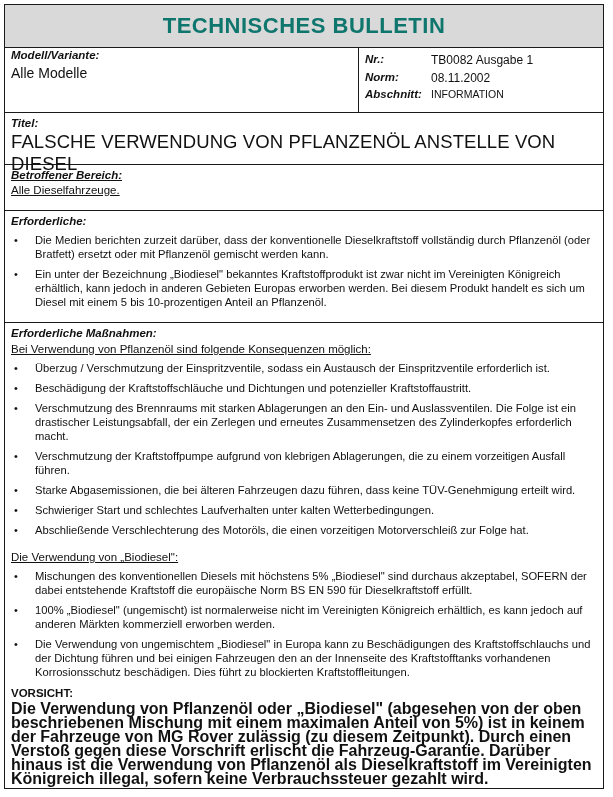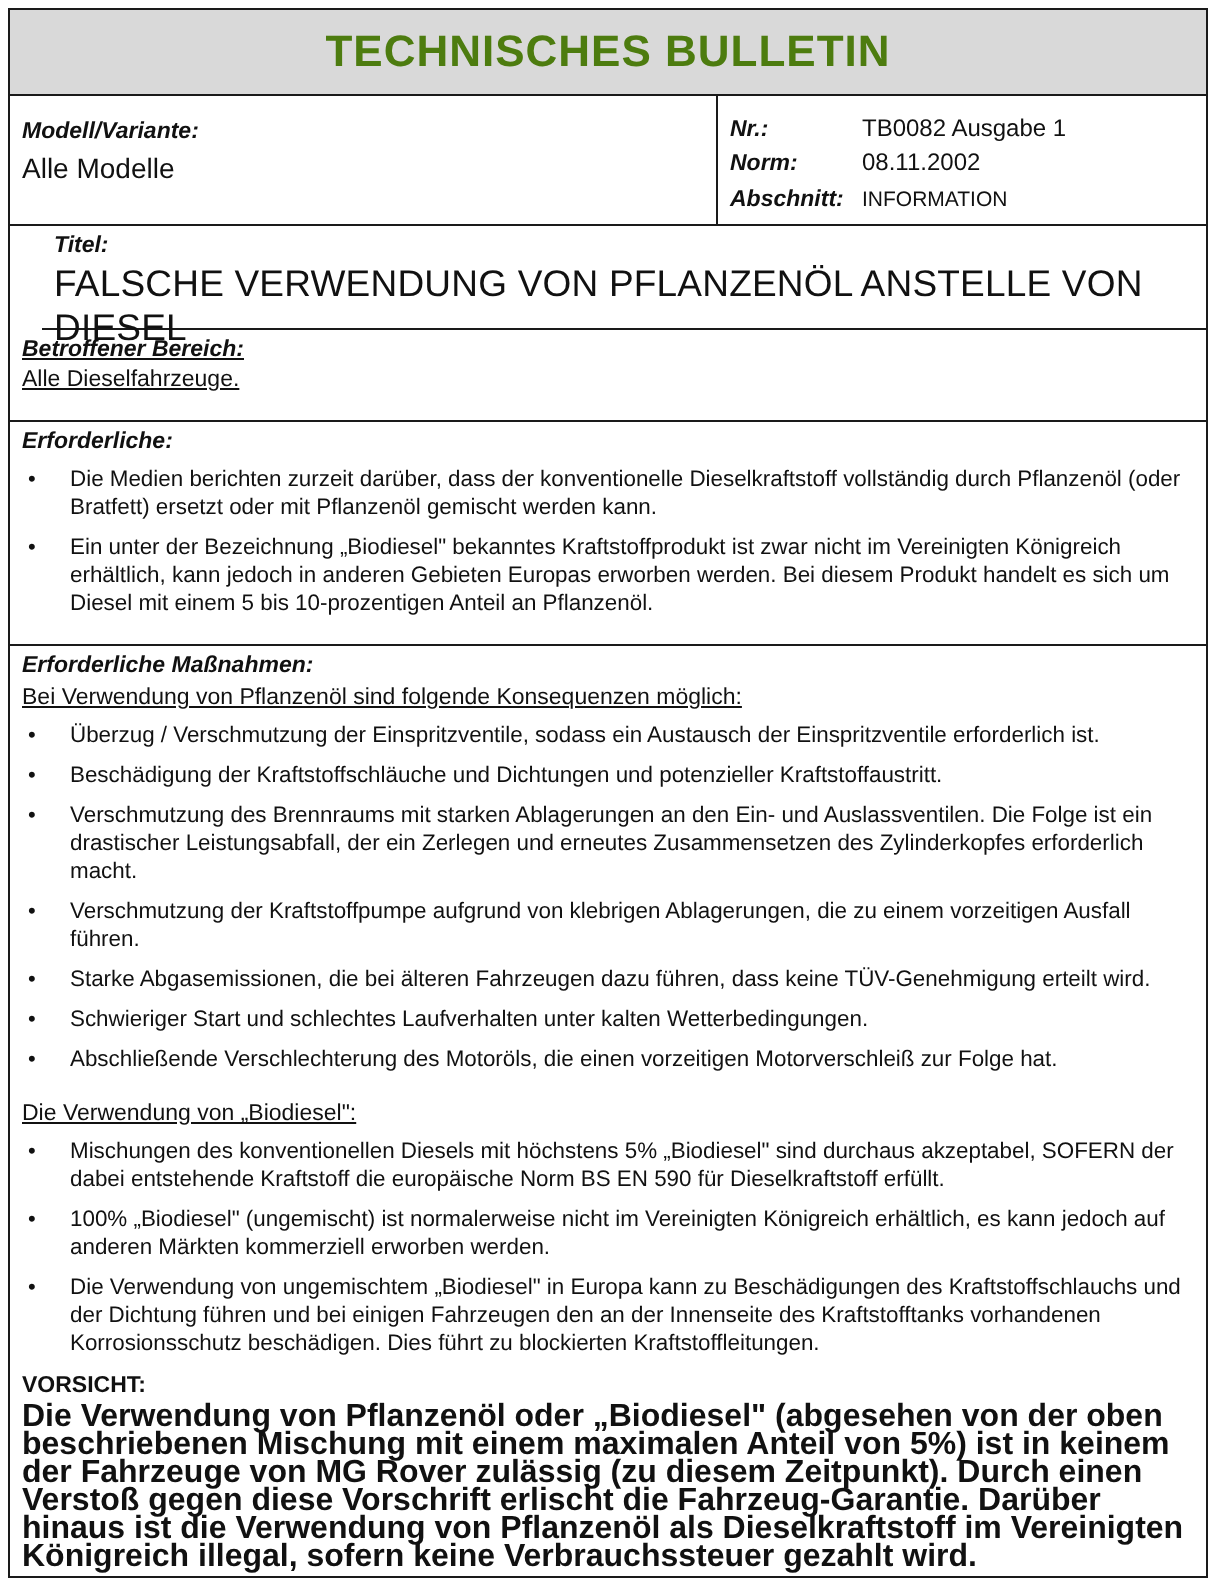--- a/index.html
+++ b/index.html
@@ -2,41 +2,41 @@
 <html><head>
 <meta charset="utf-8">
 <style>
   html, body { margin: 0; padding: 0; background: #ffffff; }
   body { width: 613px; height: 797px; position: relative; overflow: hidden;
          font-family: "Liberation Sans", sans-serif; color: #111; }
   .sheet { position: absolute; left: 4px; top: 4px; width: 600px; height: 785px;
            border: 1.5px solid #1a1a1a; box-sizing: border-box; }
   .banner { height: 42px; background: #d9d9d9; border-bottom: 1.5px solid #1a1a1a;
             display: flex; align-items: center; justify-content: center; }
-  .banner h1 { margin: 0; font-size: 22px; font-weight: bold; letter-spacing: 0.5px; color: #4d7c0f; }
+  .banner h1 { margin: 0; font-size: 22px; font-weight: bold; letter-spacing: 0.5px; color: #0f766e; }
   .meta { display: flex; height: 64px; border-bottom: 1.5px solid #1a1a1a; }
-  .meta-left { width: 354px; border-right: 1.5px solid #1a1a1a; padding: 12px 6px; box-sizing: border-box; }
+  .meta-left { width: 354px; border-right: 1.5px solid #1a1a1a; padding: 1px 6px; box-sizing: border-box; }
   .meta-right { flex: 1; padding: 5px 6px; box-sizing: border-box; }
   .lbl { font-weight: bold; font-style: italic; font-size: 11.5px; }
   .model-val { font-size: 14px; margin-top: 4px; }
-  .kv { display: flex; font-size: 11.5px; height: 17.5px; align-items: flex-end; }
+  .kv { display: flex; font-size: 11.5px; height: 17.5px; align-items: flex-start; }
   .kv .k { width: 66px; font-weight: bold; font-style: italic; }
   .kv .v { font-size: 12px; }
   .kv .v.small { font-size: 10.5px; }
   .section { border-bottom: 1.5px solid #1a1a1a; padding: 4px 6px; box-sizing: border-box; }
   .section:last-child { border-bottom: none; }
   .title-val { font-size: 18.5px; margin-top: 2px; letter-spacing: 0.1px; }
   .plain { font-size: 11.5px; margin-top: 3px; }
   ul.bul { list-style: none; margin: 6px 0 0 0; padding: 0; }
   ul.bul li { position: relative; padding-left: 24px; font-size: 11.2px; line-height: 14px; margin-bottom: 6px; }
   ul.bul li::before { content: "\2022"; position: absolute; left: 3px; top: 0; font-size: 11px; }
   .sub { font-size: 11.5px; text-decoration: underline; margin-top: 4px; }
   .caution-head { font-weight: bold; font-size: 11.5px; margin-top: 8px; }
   .caution-body { font-weight: bold; font-size: 16px; line-height: 14px; margin-top: 3px; }
-  .sec-titel { height: 52px; margin-left: 16px; }
+  .sec-titel { height: 52px; }
   .sec-bereich { height: 46px; text-decoration: underline; }
   .sec-beschreibung { height: 112px; }
   .sec-massnahmen { height: 415px; }
   .sec-garantie { height: 52px; }
 </style>
 </head>
 <body>
 
 <div class="sheet">
 

